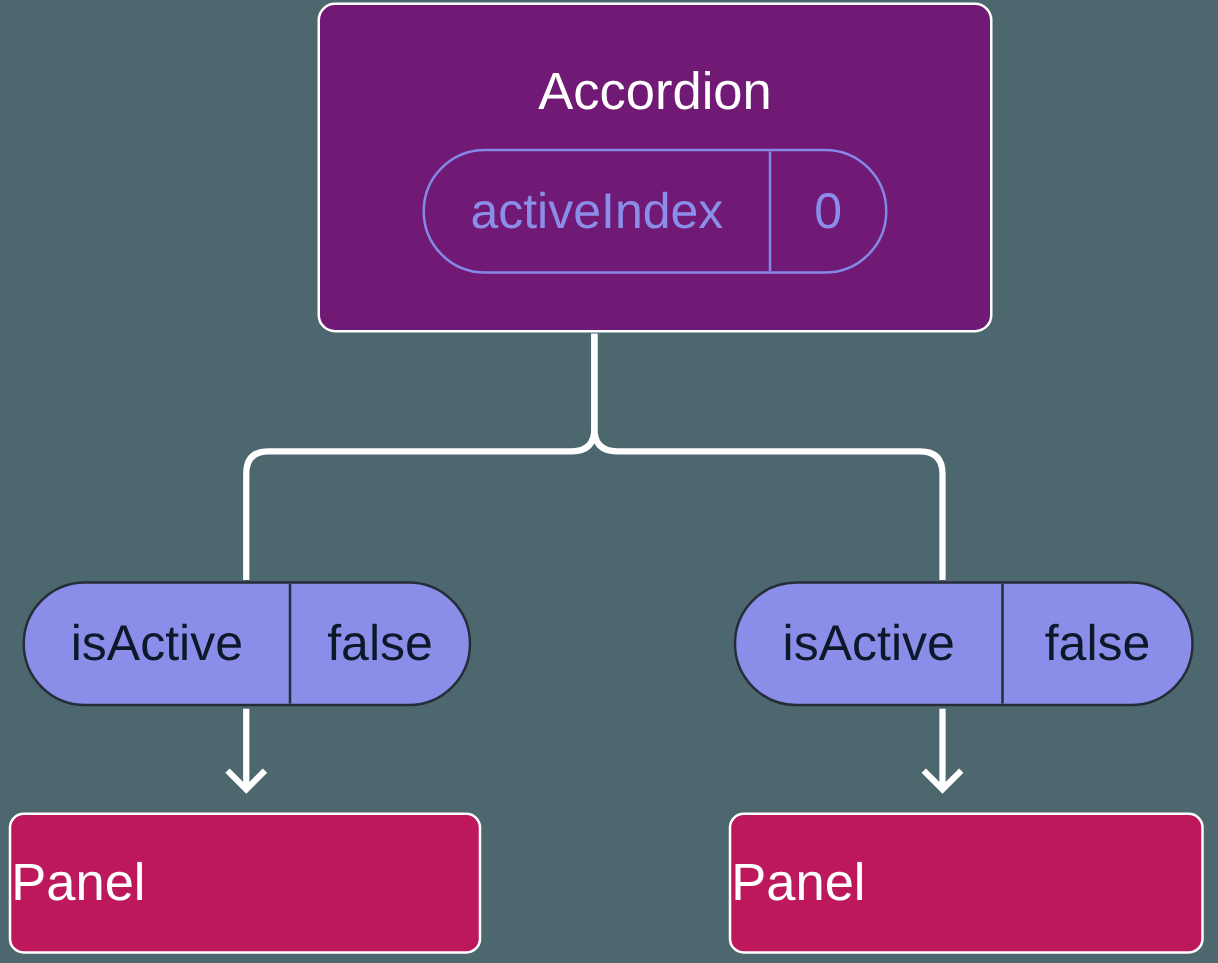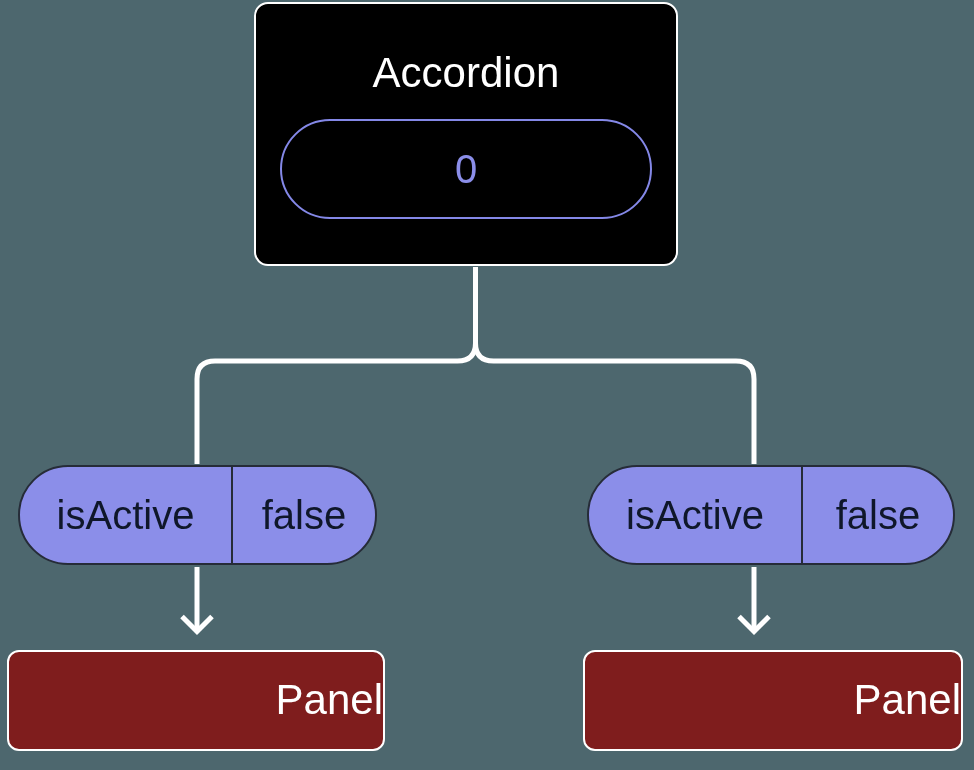--- a/index.html
+++ b/index.html
@@ -18,22 +18,22 @@
   svg.connector-layer {
     position: absolute;
     left: 0; top: 0;
     width: 974px; height: 770px;
     pointer-events: none;
   }
   
   .root-node {
     position: absolute;
     left: 254px; top: 2px;
-    width: 424px; height: 264px;
-    background: #000000;
+    width: 540px; height: 264px;
+    background: #701a75;
     border: 2px solid #ffffff;
     border-radius: 14px;
     box-sizing: border-box;
     display: flex;
     flex-direction: column;
     align-items: center;
     justify-content: center;
     gap: 22px;
   }
   .node-title {
@@ -95,28 +95,28 @@
   .prop-pill.pos-right { left: 587px; width: 368px; }
   .prop-pill.pos-right .seg-name {
     width: 212px;
     border-right: 2.5px solid #262c38;
   }
   .prop-pill .seg-value { flex: 1; }
   
   .panel-node {
     position: absolute;
     top: 650px;
-    height: 101px;
-    background: #7f1d1d;
+    height: 113px;
+    background: #be185d;
     border: 2.5px solid #ffffff;
     border-radius: 12px;
     box-sizing: border-box;
     display: flex;
     align-items: center;
-    justify-content: flex-end;
+    justify-content: flex-start;
     color: #ffffff;
     font-size: 42px;
     font-weight: 500;
   }
   .panel-node.pos-left { left: 7px; width: 378px; }
   .panel-node.pos-right { left: 583px; width: 380px; }
 </style>
 </head>
 <body>
 
@@ -129,20 +129,21 @@
       <path d="M197 567 V628"></path>
       <path d="M182 616.5 L197 631.5 L212 616.5"></path>
       <path d="M754 567 V628"></path>
       <path d="M739 616.5 L754 631.5 L769 616.5"></path>
     </g>
   </svg>
 
   <div class="root-node">
     <div class="node-title">Accordion</div>
     <div class="state-pill">
+      <div class="seg seg-name">activeIndex</div>
       <div class="seg seg-value">0</div>
     </div>
   </div>
 
   <div class="prop-pill pos-left">
     <div class="seg seg-name">isActive</div>
     <div class="seg seg-value">false</div>
   </div>
 
   <div class="prop-pill pos-right">

